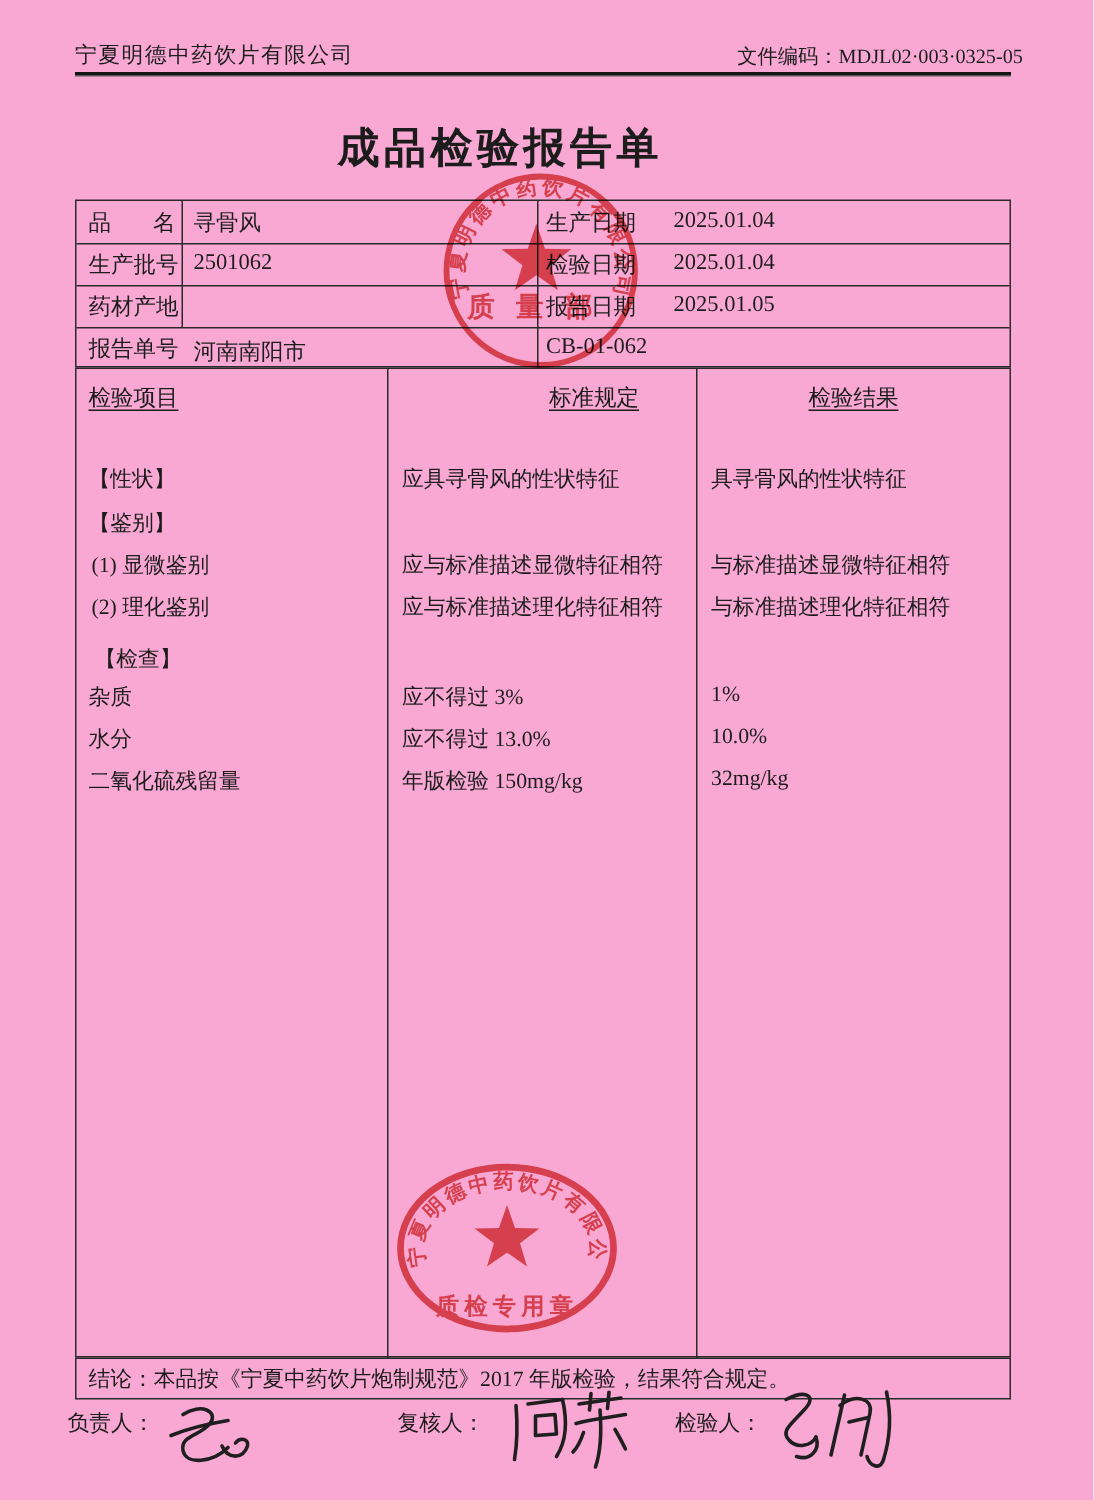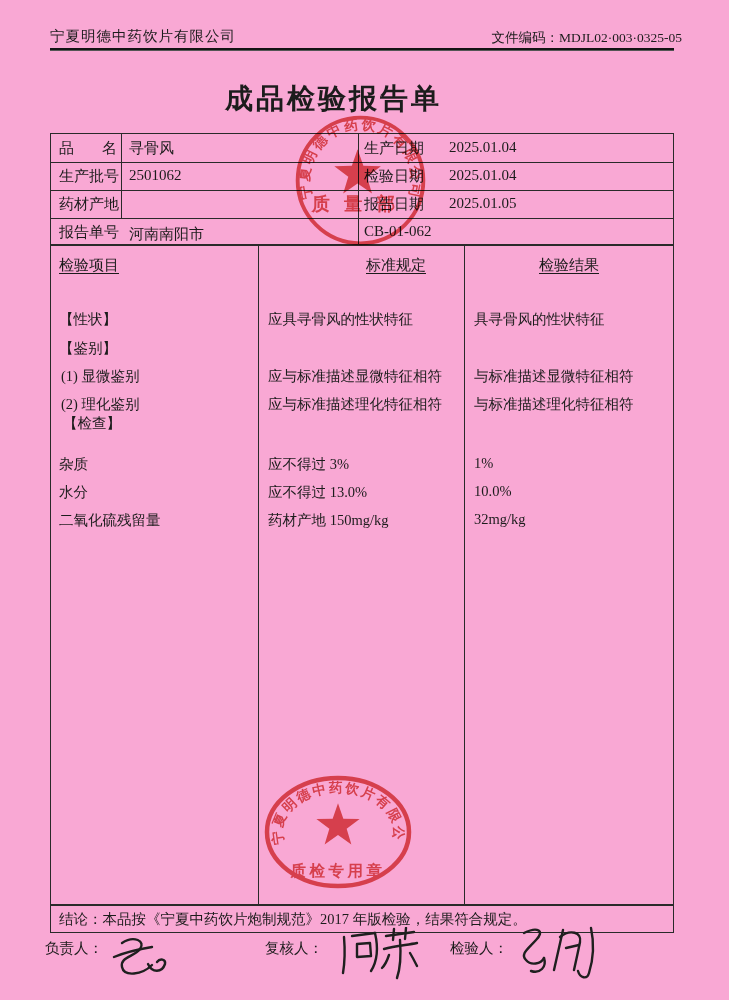--- a/index.html
+++ b/index.html
@@ -94,32 +94,32 @@
     <div class="td" style="left:8px;  top:93px;">【鉴别】</div>
 
     <div class="td" style="left:10px; top:121px;">(1) 显微鉴别</div>
     <div class="td" style="left:423px;top:121px;">与标准描述显微特征相符</div>
     <div class="td" style="left:217px;top:121px;">应与标准描述显微特征相符</div>
 
     <div class="td" style="left:10px; top:149px;">(2) 理化鉴别</div>
     <div class="td" style="left:423px;top:149px;">与标准描述理化特征相符</div>
     <div class="td" style="left:217px;top:149px;">应与标准描述理化特征相符</div>
 
-    <div class="td" style="left:12px; top:168px;text-align:right;">【检查】</div>
+    <div class="td" style="left:12px; top:184px;text-align:right;">【检查】</div>
 
     <div class="td" style="left:8px;  top:209px;">杂质</div>
     <div class="td" style="left:217px;top:209px;">应不得过 3%</div>
     <div class="td" style="left:423px;top:209px;">1%</div>
 
     <div class="td" style="left:8px;  top:237px;">水分</div>
     <div class="td" style="left:217px;top:237px;">应不得过 13.0%</div>
     <div class="td" style="left:423px;top:237px;">10.0%</div>
 
     <div class="td" style="left:8px;  top:265px;">二氧化硫残留量</div>
-    <div class="td" style="left:217px;top:265px;">药材产地 150mg/kg</div>
+    <div class="td" style="left:217px;top:265px;">年版检验 150mg/kg</div>
     <div class="td" style="left:423px;top:265px;">32mg/kg</div>
   </div>
 
   <div class="abs box conclusion-row">
     <div class="conclusion-text">结论：本品按《宁夏中药饮片炮制规范》2017 年版检验，结果符合规定。</div>
   </div>
 
   <div class="abs sig-label" style="left:45px;">负责人：</div>
   <div class="abs sig-label" style="left:265px;">复核人：</div>
   <div class="abs sig-label" style="left:450px;">检验人：</div>

